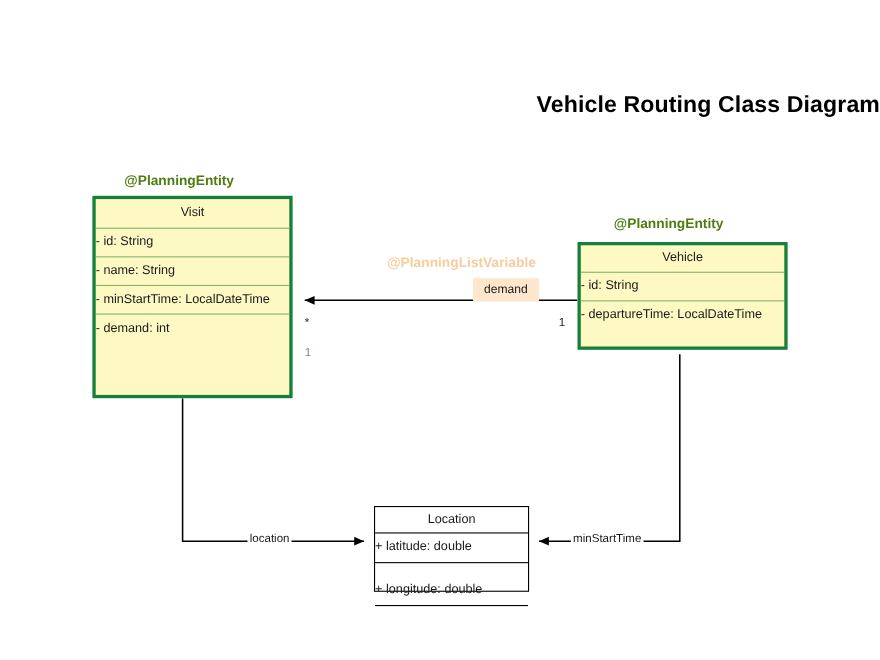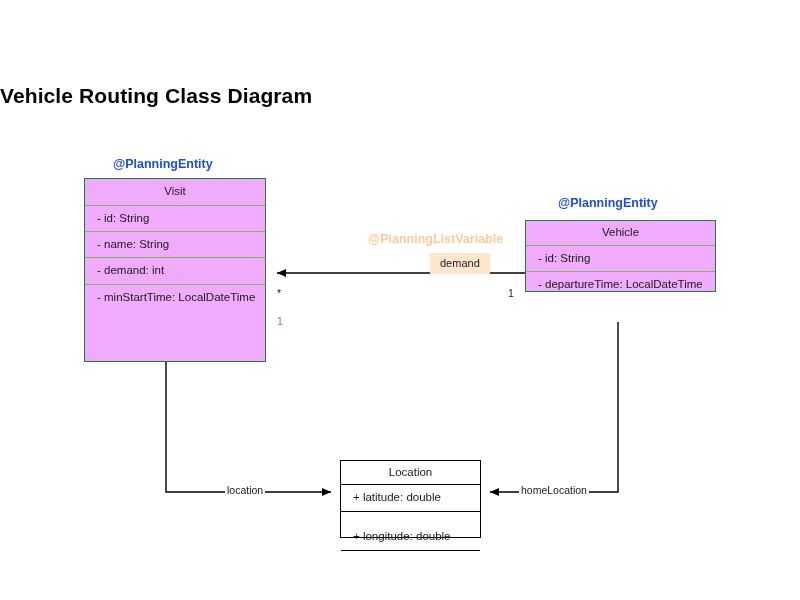--- a/index.html
+++ b/index.html
@@ -19,42 +19,42 @@
     background: #ffffff;
     overflow: hidden;
   }
 
   
   #diagram-title {
     position: absolute;
     left: 0;
     top: 84px;
     width: 800px;
-    text-align: left;
+    text-align: right;
     font-size: 21px;
     font-weight: bold;
     color: #000000;
     letter-spacing: 0.1px;
   }
 
   
   #edges {
     position: absolute;
     left: 0;
     top: 0;
     width: 800px;
     height: 600px;
   }
 
   
   .uml-class {
     position: absolute;
     box-sizing: border-box;
-    border: 1px solid #15803d;
-    background: #f0abfc;
+    border: 3px solid #15803d;
+    background: #fef9c3;
   }
   .uml-class.plain {
     border: 1px solid #000000;
     background: #ffffff;
   }
   .uml-row {
     box-sizing: border-box;
     font-size: 11.5px;
     color: #1a1a1a;
     line-height: 1;
@@ -68,31 +68,31 @@
   .uml-row:last-child {
     border-bottom: none;
     text-align: center;
   }
   .uml-row.title {
     justify-content: center;
     font-weight: normal;
   }
   .uml-row.attr {
     justify-content: flex-start;
-    padding-left: 12px;
+    padding-left: 0;
   }
 
   
   .annotation {
     position: absolute;
     font-size: 12.5px;
     font-weight: bold;
     white-space: nowrap;
   }
-  .annotation.entity   { color: #1d4ed8; }
+  .annotation.entity   { color: #4d7c0f; }
   .annotation.listvar  { color: #f8cc9c; }
 
   
   .edge-label {
     position: absolute;
     font-size: 10.5px;
     color: #1a1a1a;
     white-space: nowrap;
     background: #ffffff;
     padding: 0 2px;
@@ -140,45 +140,45 @@
       <polyline points="618,322 618,492 490,492" fill="none" stroke="#000000" stroke-width="1.4" marker-end="url(#arrow-open)"></polyline>
     </g>
   </svg>
 
   <div class="annotation entity" style="left:113px; top:157px;">@PlanningEntity</div>
 
   <div class="uml-class" style="left:84px; top:178px; width:182px; height:184px;">
     <div class="uml-row title" style="height:27px;">Visit</div>
     <div class="uml-row attr" style="height:26px;">- id: String</div>
     <div class="uml-row attr" style="height:26px;">- name: String</div>
+    <div class="uml-row attr" style="height:26px;">- minStartTime: LocalDateTime</div>
     <div class="uml-row attr" style="height:27px;">- demand: int</div>
-    <div class="uml-row attr" style="height:26px;">- minStartTime: LocalDateTime</div>
   </div>
 
   <div class="annotation entity" style="left:558px; top:196px;">@PlanningEntity</div>
 
-  <div class="uml-class" style="left:525px; top:220px; width:191px; height:72px;">
+  <div class="uml-class" style="left:525px; top:220px; width:191px; height:98px;">
     <div class="uml-row title" style="height:25px;">Vehicle</div>
     <div class="uml-row attr" style="height:26px;">- id: String</div>
     <div class="uml-row attr" style="height:25px;">- departureTime: LocalDateTime</div>
   </div>
 
   <div class="uml-class plain" style="left:340px; top:460px; width:141px; height:78px;">
     <div class="uml-row title" style="height:24px;">Location</div>
     <div class="uml-row attr" style="height:27px;">+ latitude: double</div>
     <div class="uml-row attr" style="height:27px;margin-top:12px;">+ longitude: double</div>
   </div>
 
-  <div class="annotation listvar" style="left:368px; top:232px;">@PlanningListVariable</div>
+  <div class="annotation listvar" style="left:352px; top:232px;">@PlanningListVariable</div>
 
   <div class="edge-label chip" style="left:430px; top:253px;">demand</div>
 
   <div class="mult dark" style="left:277px; top:288px;">*</div>
 
   <div class="mult purple" style="left:277px; top:316px;">1</div>
 
   <div class="mult dark" style="left:508px; top:288px;">1</div>
 
   <div class="edge-label" style="left:225px; top:485px;">location</div>
 
-  <div class="edge-label" style="left:519px; top:485px;">homeLocation</div>
+  <div class="edge-label" style="left:519px; top:485px;">minStartTime</div>
 
 </div>
 
 </body></html>

